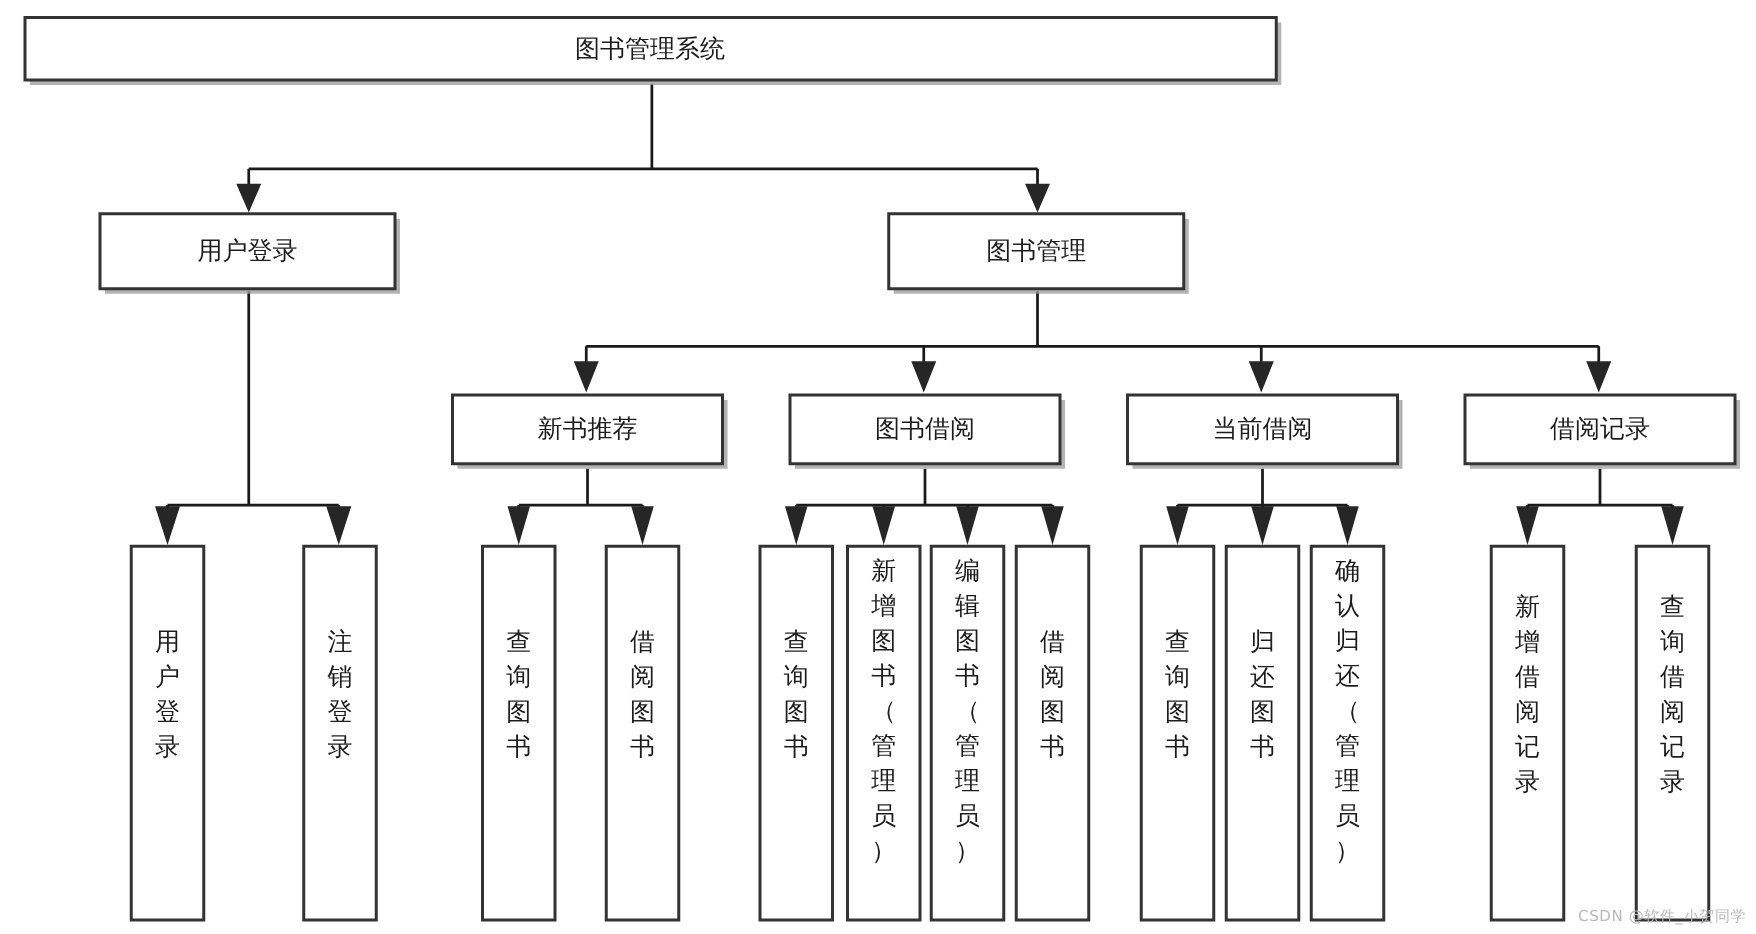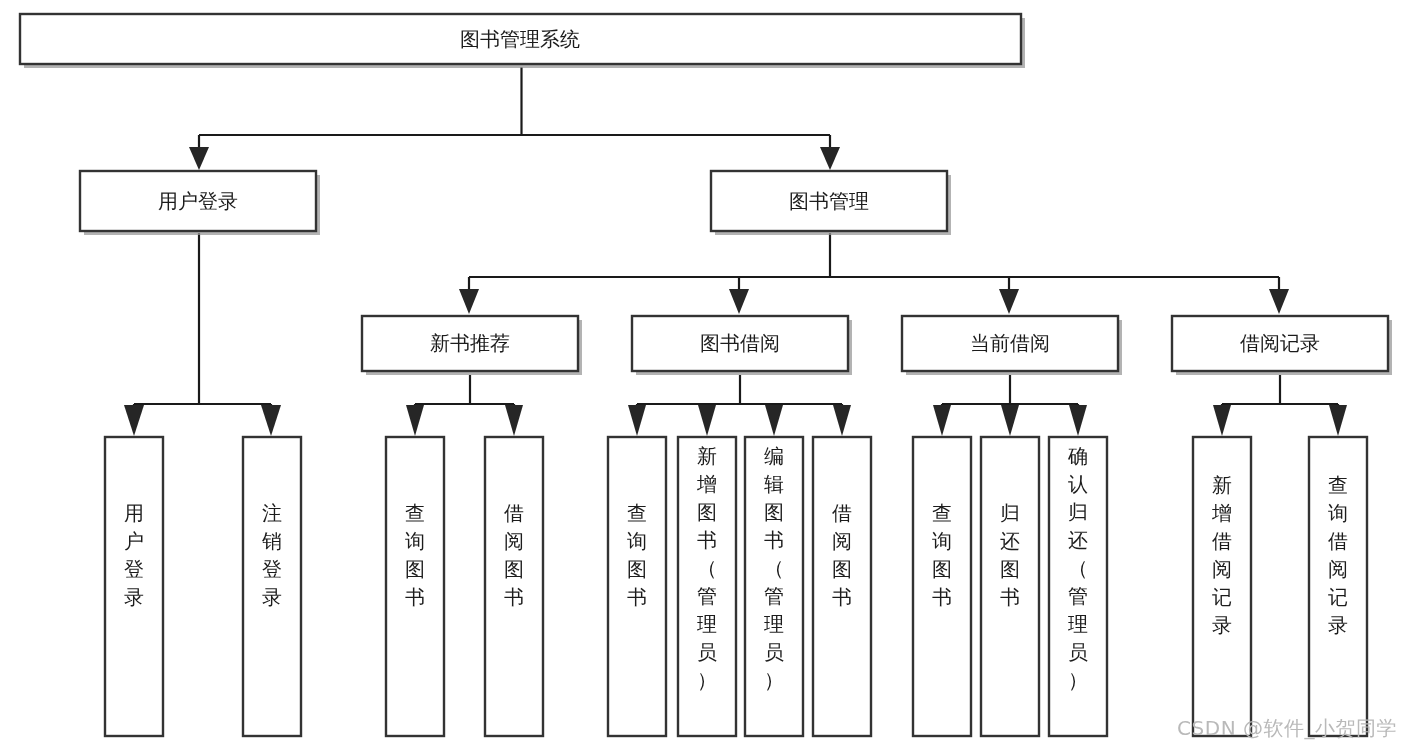--- a/index.html
+++ b/index.html
@@ -58,21 +58,21 @@
     font-size: 20px;
     fill: #1c1c1c;
     text-anchor: middle;
     white-space: pre;
   }
   .watermark {
     position: absolute;
     right: 8px;
     bottom: 5px;
     font-family: "DejaVu Sans", "Liberation Sans", sans-serif;
-    font-size: 20px;
+    font-size: 12px;
     color: #b9b9b9;
     letter-spacing: 0.5px;
     user-select: none;
     pointer-events: none;
     margin-left: 33px;
   }
 </style>
 </head>
 <body>
 

